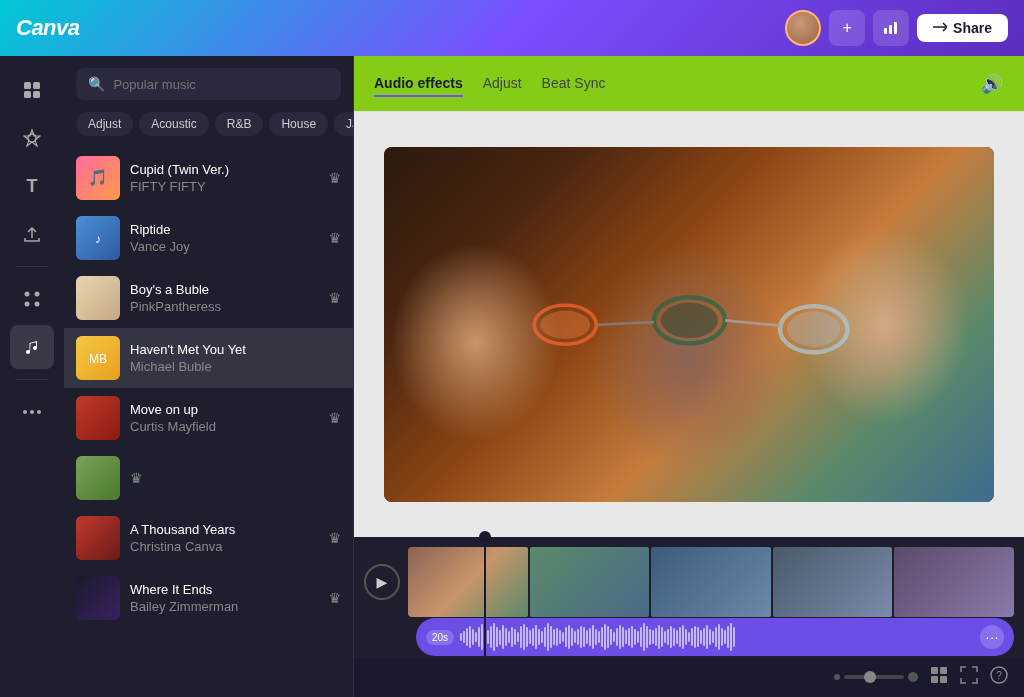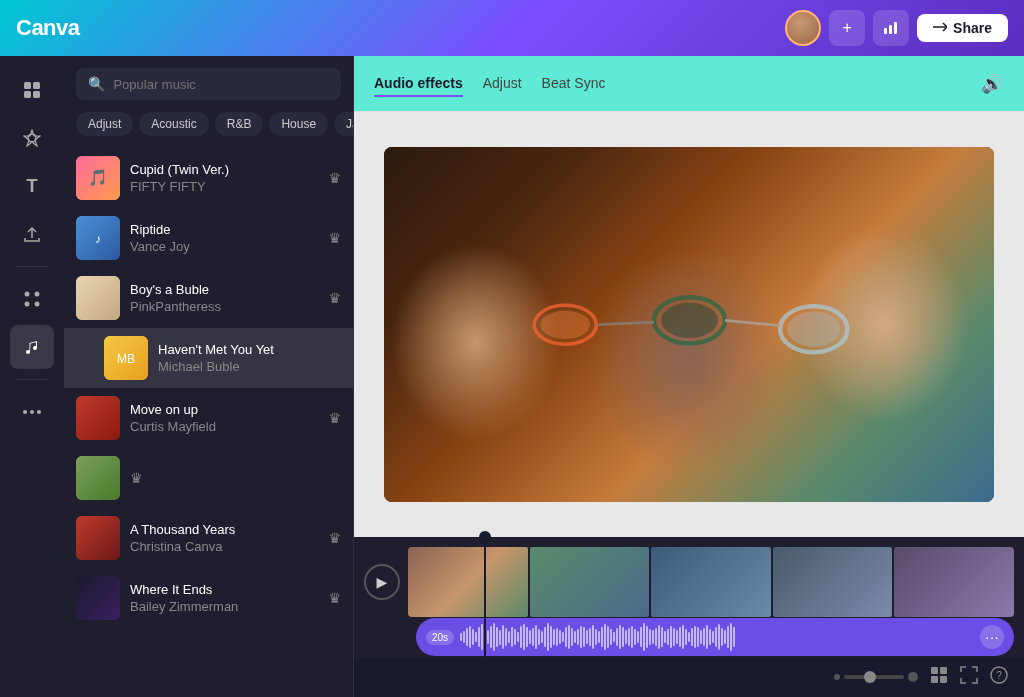--- a/index.html
+++ b/index.html
@@ -12,20 +12,21 @@
       display: flex;
       align-items: center;
       padding: 0 16px;
       gap: 12px;
       flex-shrink: 0;
     }
     .canva-logo {
       color: white;
       font-size: 22px;
       font-weight: 700;
+      font-style: italic;
       letter-spacing: -0.5px;
       margin-right: auto;
     }
     .header-right {
       display: flex;
       align-items: center;
       gap: 8px;
     }
     .avatar-btn {
       width: 36px; height: 36px;
@@ -180,21 +181,21 @@
     .right-area {
       flex: 1;
       display: flex;
       flex-direction: column;
       background: #f0f0f0;
     }
 
     
     .tab-bar {
       height: 56px;
-      background: #5eead4;
+      background: #84cc16;
       display: flex;
       align-items: center;
       padding: 0 20px;
       gap: 20px;
       border-bottom: 1px solid #e0e0e0;
       flex-shrink: 0;
     }
     .tab-item {
       font-size: 14px;
       color: #444;
@@ -384,21 +385,21 @@
     .zoom-dot-left { width: 6px; height: 6px; background: #555; border-radius: 50%; }
     .zoom-dot-right { width: 10px; height: 10px; background: #555; border-radius: 50%; }
     .bottom-icon-btn {
       color: #888; font-size: 16px; cursor: pointer; background: none; border: none;
     }
 
     
     .thumb-cupid { background: linear-gradient(135deg, #ff6b9d, #ff9a4a); }
     .thumb-riptide { background: linear-gradient(135deg, #4a90d9, #2d5aa0); }
     .thumb-boysliar { background: linear-gradient(135deg, #e8d5b0, #c4a882); }
-    .thumb-havent { background: linear-gradient(135deg, #f5c842, #e8a020); margin-left: 28px; }
+    .thumb-havent { background: linear-gradient(135deg, #f5c842, #e8a020); }
     .thumb-moveon { background: linear-gradient(135deg, #c0392b, #8b1a10); }
     .thumb-heartbreak { background: linear-gradient(135deg, #7ba05a, #4a7a2a); }
     .thumb-thousand { background: linear-gradient(135deg, #c0392b, #6b1a1a); }
     .thumb-where { background: linear-gradient(135deg, #1a1a2e, #3a2060); }
   </style>
 </head>
 <body>
 
 <div class="header">
   <span class="canva-logo">Canva</span>

